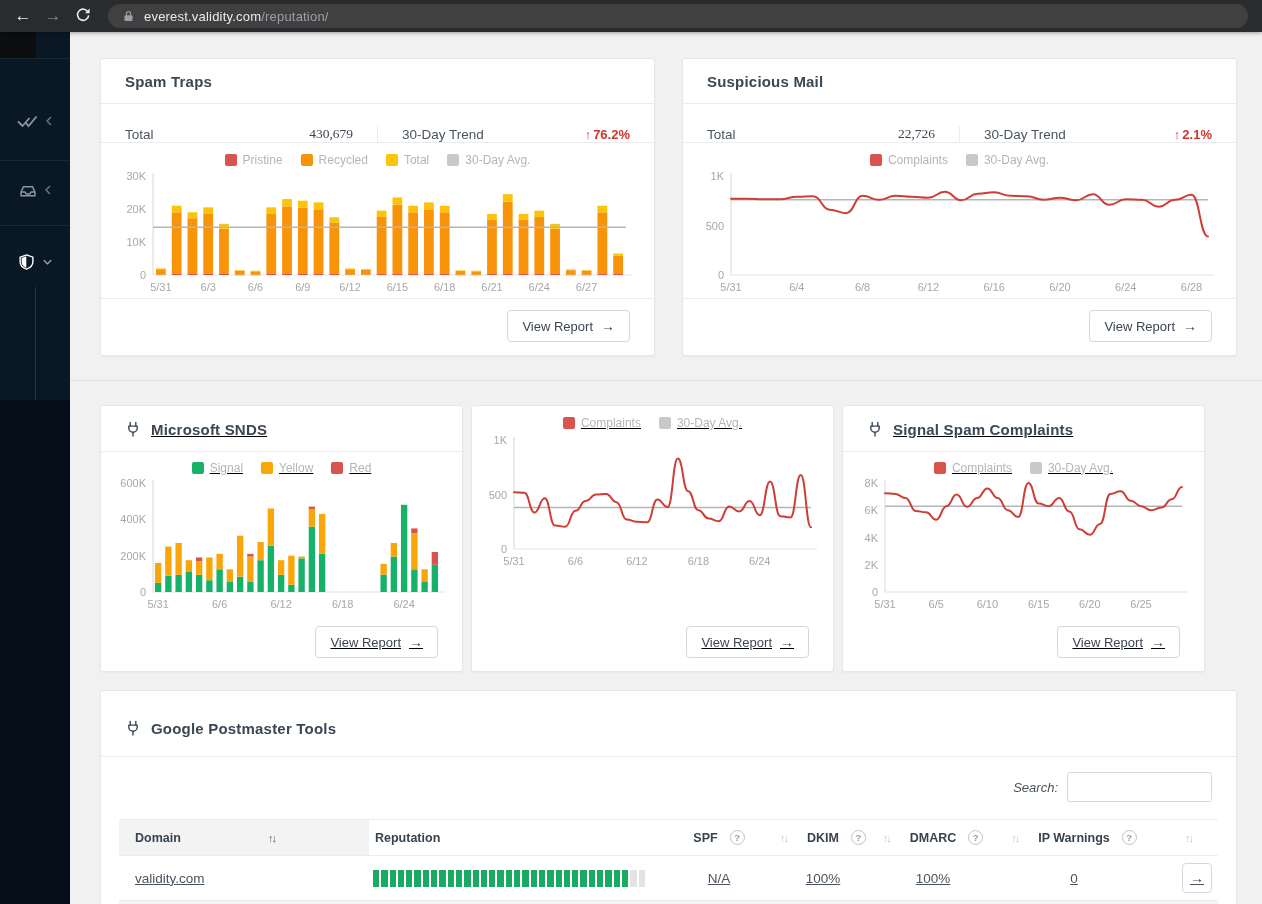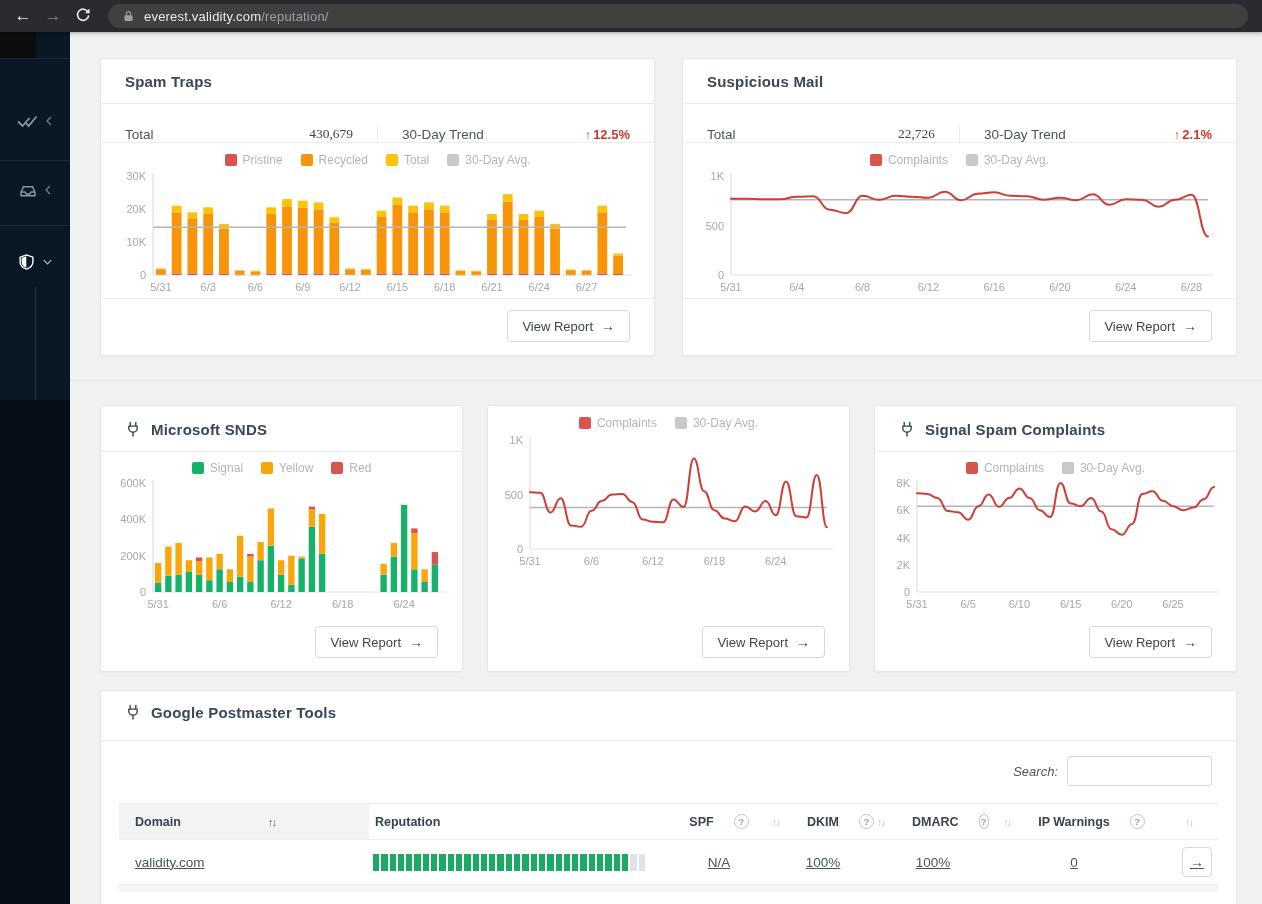--- a/index.html
+++ b/index.html
@@ -25,21 +25,21 @@
   .sb-item { position:absolute; left:0; width:70px; height:50px; display:flex; align-items:center;
     justify-content:center; gap:7px; cursor:pointer; }
   .sb-subline { position:absolute; left:35px; top:255px; height:130px; width:1px; background:rgba(255,255,255,.12); }
   .sb-bottom { position:absolute; left:0; right:0; top:368px; bottom:0; background:#050e18; }
 
   
   .content { position:absolute; top:32px; left:70px; right:0; bottom:0; background:#f1f1f2; overflow:hidden; }
   .row { display:flex; } 
   .row1 { margin:26px 25px 0 30px; gap:27px; }
   .section-div { margin-top:24px; border-top:1px solid #e3e3e5; }
-  .row2 { margin:24px 25px 0 30px; gap:24px; }
+  .row2 { margin:24px 25px 0 30px; gap:8px;text-decoration:underline; }
   .row3 { margin:18px 25px 0 30px; }
 
   .card { background:#fff; border:1px solid #e7e7e9; border-radius:3px; display:flex;
     flex-direction:column; box-shadow:0 1px 2px rgba(20,30,40,.04); }
   .card.half { width:555px; height:298px; }
   .card.third { width:363px; height:267px; }
   .card.full { width:1137px; height:260px; }
 
   .card-head { padding:14px 24px 13px; border-bottom:1px solid #ebebed; display:flex; align-items:center; gap:10px; }
   .card-title { font-size:15px; font-weight:700; color:#3b4754; letter-spacing:.2px; }
@@ -70,21 +70,21 @@
 
   
   .toolbar { padding:15px 24px; display:flex; justify-content:flex-end; align-items:center; gap:9px; }
   .search-label { font-size:13px; color:#4a545e;font-style:italic; }
   .search-input { width:145px; height:30px; border:1px solid #d7d7da; border-radius:3px; padding:0 8px;
     font-size:13px; color:#3d4550; outline:none; }
   .tbl { margin:2px 18px 0; }
   .thead, .trow { display:grid; grid-template-columns:250px 300px 100px 108px 112px 170px 1fr; align-items:center; }
   .thead { height:37px; border-top:1px solid #ededef; border-bottom:1px solid #ededef;
     font-size:12.5px; font-weight:700; color:#39434e; }
-  .th { display:flex; align-items:center; gap:20px; justify-content:center; }
+  .th { display:flex; align-items:center; gap:12px; justify-content:center; }
   .th.domain { justify-content:flex-start; background:#f3f3f4; height:100%; padding:0 14px 0 16px; }
   .sort { font-size:11px; color:#c3c6c9; letter-spacing:-2px; cursor:pointer; }
   .sort.active { color:#5a626b; margin-left:auto; margin-right:80px; }
   .help { width:15px; height:15px; border:1px solid #c0c3c7; border-radius:50%; color:#9aa0a6;
     font-size:9.5px; font-weight:700; display:inline-flex; align-items:center; justify-content:center; cursor:pointer; }
   .trow { height:44px; font-size:13.5px; color:#4a545e;text-decoration:underline; }
   .td { text-align:center; }
   .td.domain { text-align:left; padding-left:16px; }
   .repbar { display:flex; width:274px; height:17px; margin-left:4px; }
   .repbar .seg { flex:1; margin-right:2px; }
@@ -160,21 +160,21 @@
       </div>
       <div class="stats">
         <div class="stat first">
           <span class="stat-label">Total</span>
           <span class="stat-value">430,679</span>
         </div>
         <div class="stat">
           <span class="stat-label">30-Day Trend</span>
           <span class="trend">
               <span class="arrow">↑</span>
-              <span>12.5%</span>
+              <span>76.2%</span>
             </span>
         </div>
       </div>
       <div class="legend">
           <span class="lg-item">
             <span class="lg-chip" style="background: rgb(216, 84, 79);"></span>
             <span>Pristine</span>
           </span>
           <span class="lg-item">
             <span class="lg-chip" style="background: rgb(248, 148, 10);"></span>
@@ -531,21 +531,21 @@
         <button class="btn">
           <span>View Report</span>
           <span class="arr">→</span>
         </button>
       </div>
     </div>
   </div>
 
   <div class="row row3">
     <div class="card full">
-      <div class="card-head" style="padding:12px 24px 19px">
+      <div class="card-head" style="padding:28px 24px 19px">
         <svg class="plug" width="16" height="17" viewBox="0 0 16 16">
           <line x1="5.2" y1="1" x2="5.2" y2="4.6" stroke="#3b4754" stroke-width="1.4" stroke-linecap="round"></line>
           <line x1="10.8" y1="1" x2="10.8" y2="4.6" stroke="#3b4754" stroke-width="1.4" stroke-linecap="round"></line>
           <path d="M3.8 4.6 h8.4 v2 a4.2 4.2 0 0 1 -8.4 0 z" fill="none" stroke="#3b4754" stroke-width="1.4" stroke-linejoin="round"></path>
           <line x1="8" y1="11" x2="8" y2="14.5" stroke="#3b4754" stroke-width="1.4" stroke-linecap="round"></line>
         </svg>
         <span class="card-title">Google Postmaster Tools</span>
       </div>
       <div class="toolbar">
         <span class="search-label">Search:</span>

